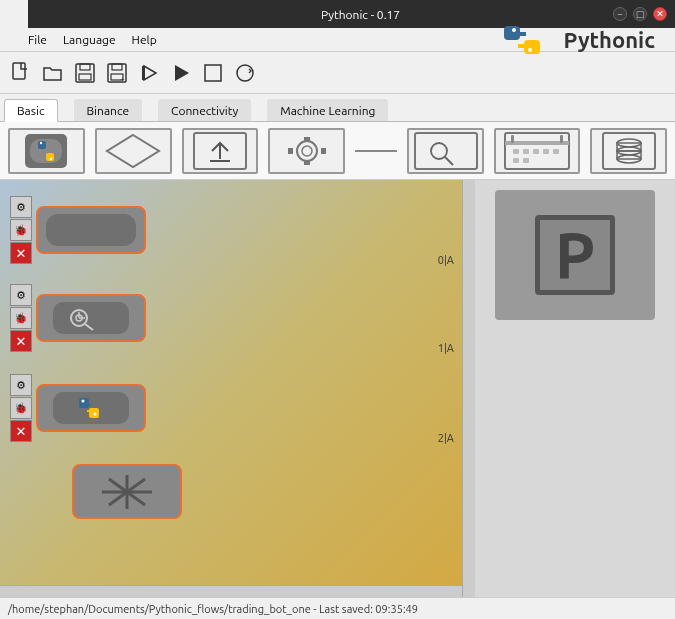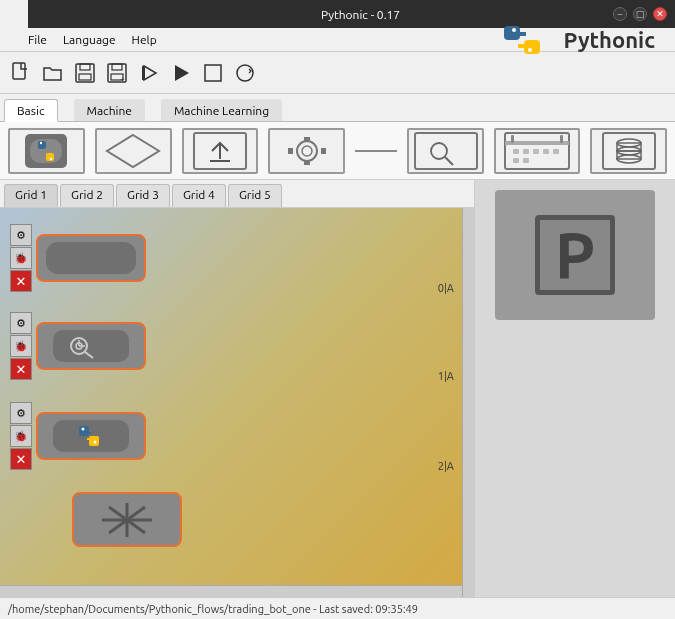--- a/index.html
+++ b/index.html
@@ -428,21 +428,22 @@
   <button class="toolbar-btn" title="Loop">
     <svg width="22" height="22" viewBox="0 0 22 22">
       <circle cx="11" cy="11" r="8" fill="none" stroke="#333" stroke-width="1.5"></circle>
       <path d="M15 7 l2 2 -2 2" fill="none" stroke="#333" stroke-width="1.2"></path>
     </svg>
   </button>
 </div>
 
 <div id="main-tabs">
   <div class="main-tab active">Basic</div>
-  <div class="main-tab">Machine</div>
+  <div class="main-tab">Binance</div>
+  <div class="main-tab">Connectivity</div>
   <div class="main-tab">Machine Learning</div>
 </div>
 
 <div id="block-toolbar">
 
   <div class="block-btn">
     <svg width="44" height="36" viewBox="0 0 44 36">
       <rect x="1" y="1" width="42" height="34" rx="5" fill="#707070"></rect>
       <rect x="6" y="6" width="32" height="24" rx="10" fill="#888"></rect>
 
@@ -519,27 +520,20 @@
       <rect x="18" y="20" width="24" height="8" fill="none" stroke="#666" stroke-width="1.5"></rect>
       <ellipse cx="30" cy="28" rx="12" ry="4" fill="none" stroke="#666" stroke-width="1.5"></ellipse>
     </svg>
   </div>
 </div>
 
 <div id="content-area">
 
   <div id="left-panel">
 
-    <div id="grid-tabs">
-      <div class="grid-tab active">Grid 1</div>
-      <div class="grid-tab">Grid 2</div>
-      <div class="grid-tab">Grid 3</div>
-      <div class="grid-tab">Grid 4</div>
-      <div class="grid-tab">Grid 5</div>
-    </div>
 
     <div id="grid-canvas">
 
       <div class="flow-row" style="margin-top:16px;">
         <div class="flow-controls">
           <div class="flow-ctrl-btn">⚙</div>
           <div class="flow-ctrl-btn">🐞</div>
           <div class="flow-ctrl-btn red-x">✕</div>
         </div>
         <div class="flow-block">

